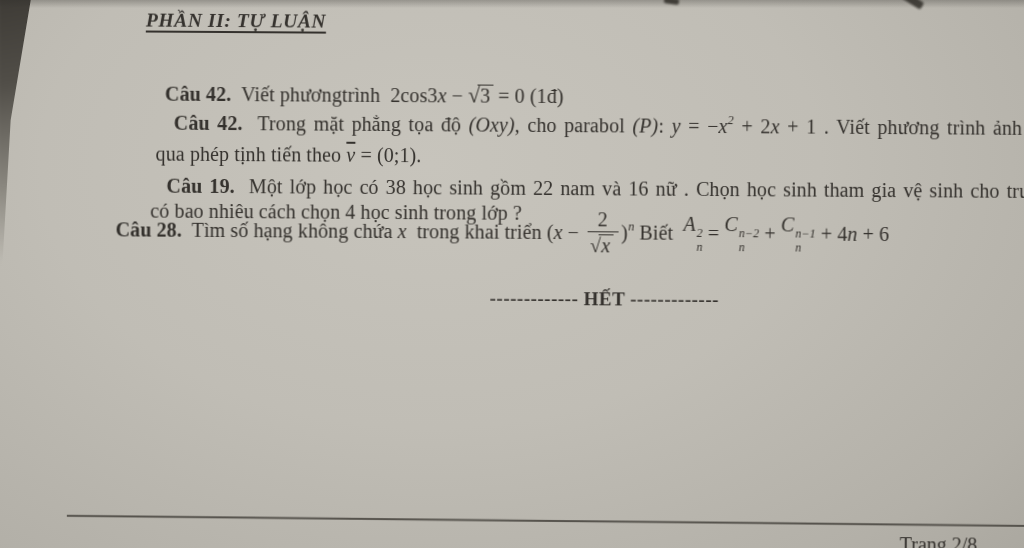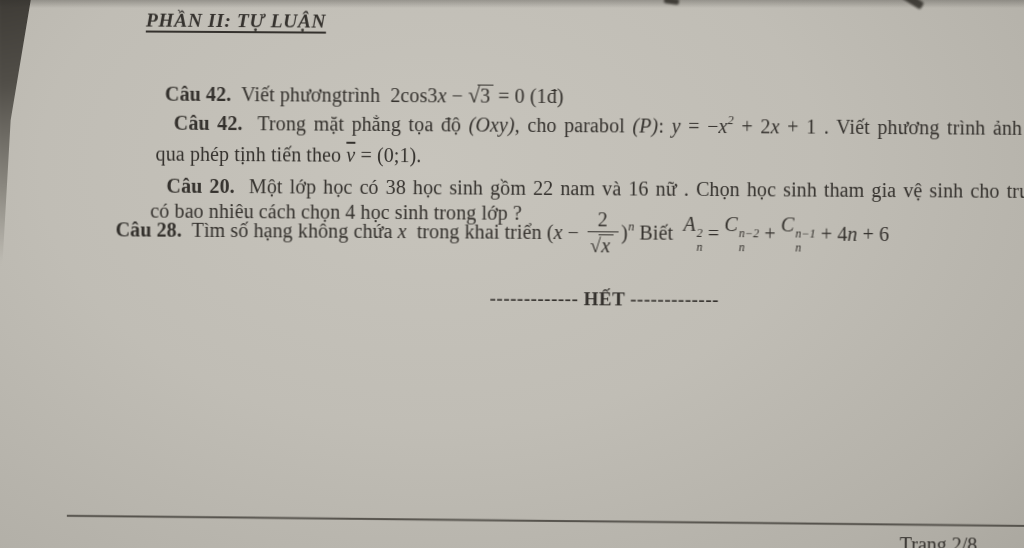--- a/index.html
+++ b/index.html
@@ -73,21 +73,21 @@
 
     <div class="line q26a" style="left:129px;top:86px;">
       <b class="lbl">Câu 42.</b><span>  Trong mặt phẳng tọa độ </span><i class="it">(Oxy)</i><span>, cho parabol </span><i class="it">(P)</i><span>: </span><i class="it">y</i><span> = −</span><i class="it">x</i><sup>2</sup><span> + 2</span><i class="it">x</i><span> + 1 </span><span>. Viết phương trình ảnh của (</span>
     </div>
 
     <div class="line" style="left:126px;top:117px;">
       <span>qua phép tịnh tiến theo </span><span class="vec">v</span><span> = (0;1).</span>
     </div>
 
     <div class="line q27a" style="left:125px;top:149px;">
-      <b class="lbl">Câu 20.</b><span>  Một lớp học có 38 học sinh gồm 22 nam và 16 nữ . Chọn học sinh tham gia vệ sinh cho trường, h</span>
+      <b class="lbl">Câu 19.</b><span>  Một lớp học có 38 học sinh gồm 22 nam và 16 nữ . Chọn học sinh tham gia vệ sinh cho trường, h</span>
     </div>
 
     <div class="line" style="left:121px;top:174px;">
       <span>có bao nhiêu cách chọn 4 học sinh trong lớp ?</span>
     </div>
 
     <div class="line q28" style="left:117px;top:200px;">
       <b class="lbl">Câu 28.</b><span>  Tìm số hạng không chứa </span><i class="it">x</i><span>  trong khai triển </span><span>(</span><i class="it">x</i><span> − </span><span class="frac"><span class="num">2</span><span class="den"><span class="rad">√</span><span class="arg">x</span></span></span><span><span>)</span><sup>n</sup></span><span> Biết  </span><span><i class="it">A</i><span class="ss"><span>2</span><span>n</span></span></span><span> = </span><span><i class="it">C</i><span class="ss"><span>n−2</span><span>n</span></span></span><span> + </span><span><i class="it">C</i><span class="ss"><span>n−1</span><span>n</span></span></span><span> + 4</span><i class="it">n</i><span> + 6</span>
     </div>
 

